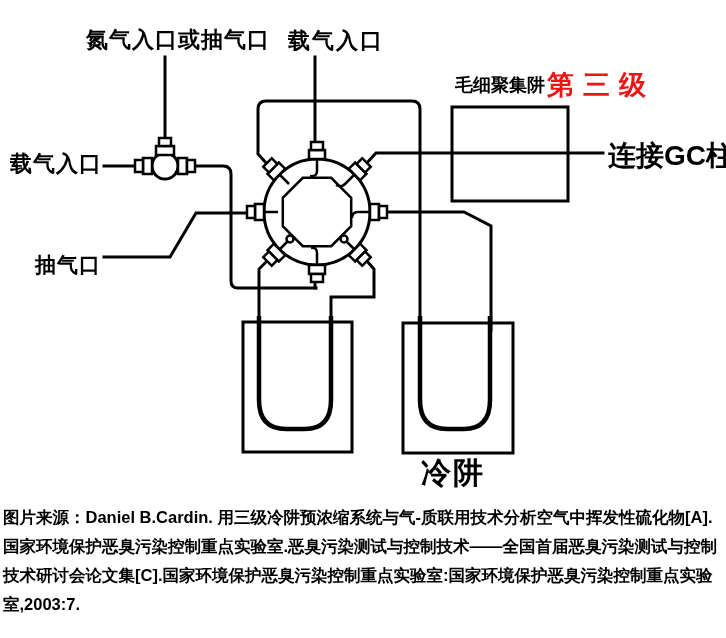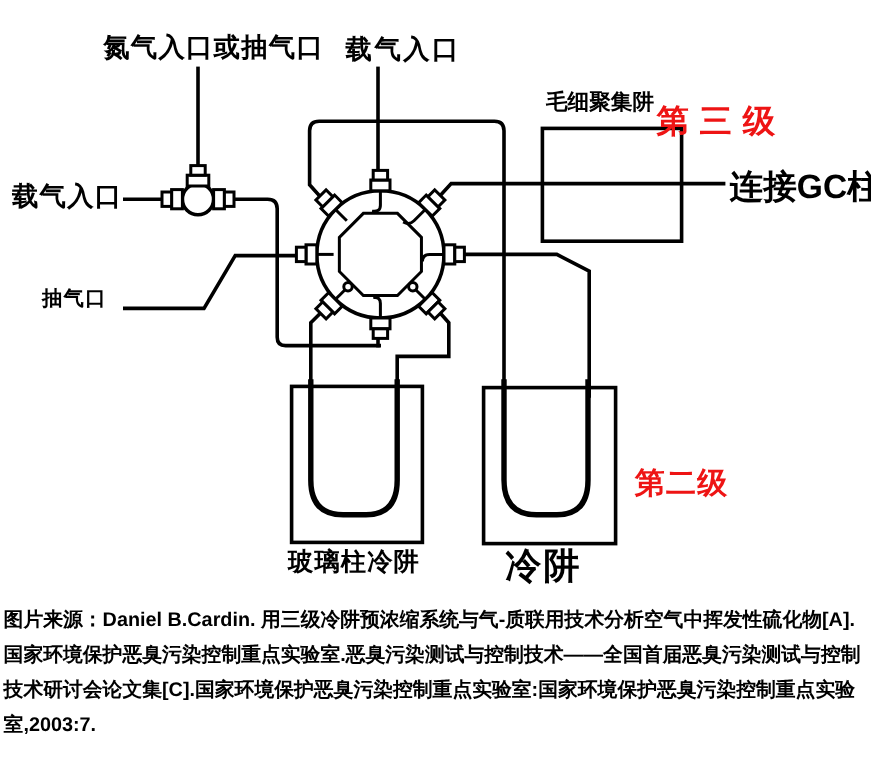--- a/index.html
+++ b/index.html
@@ -119,22 +119,20 @@
           <rect x="135" y="160" width="8" height="12"></rect>
         <rect x="178" y="158" width="9" height="16"></rect>
           <rect x="187" y="160" width="8" height="12"></rect>
       </g>
     </g>
   </svg>
 
   <div class="lbl lbl-lg" style="left:86px;top:29px;">氮气入口或抽气口</div>
   <div class="lbl lbl-lg" style="left:288px;top:30px;letter-spacing:2px;">载气入口</div>
   <div class="lbl lbl-lg" style="left:10px;top:153px;">载气入口</div>
-  <div class="lbl" style="left:35px;top:240px;font-size:17px;letter-spacing:1px;">抽气口</div>
+  <div class="lbl" style="left:35px;top:254px;font-size:21px;letter-spacing:1px;">抽气口</div>
   <div class="lbl" style="left:455px;top:76px;font-size:18px;">毛细聚集阱</div>
-  <div class="lbl stage-lbl" id="stage3-label" style="left:547px;top:72px;margin-top:16px;">第三级</div>
+  <div class="lbl stage-lbl" id="stage3-label" style="left:547px;top:72px;">第三级</div>
   <div class="lbl" style="left:608px;top:142px;font-size:28px;">连接GC柱</div>
-  <div class="lbl stage-lbl" style="left:529px;top:391px;">第二级</div>
-  <div class="lbl" style="left:240px;top:458px;font-size:21px;letter-spacing:1px;">玻璃柱冷阱</div>
   <div class="lbl" style="left:421px;top:458px;font-size:30px;letter-spacing:2px;">冷阱</div>
 
   <div id="caption">图片来源：Daniel B.Cardin. 用三级冷阱预浓缩系统与气-质联用技术分析空气中挥发性硫化物[A]. 国家环境保护恶臭污染控制重点实验室.恶臭污染测试与控制技术——全国首届恶臭污染测试与控制技术研讨会论文集[C].国家环境保护恶臭污染控制重点实验室:国家环境保护恶臭污染控制重点实验室,2003:7.</div>
 </div>
 
 </body></html>

